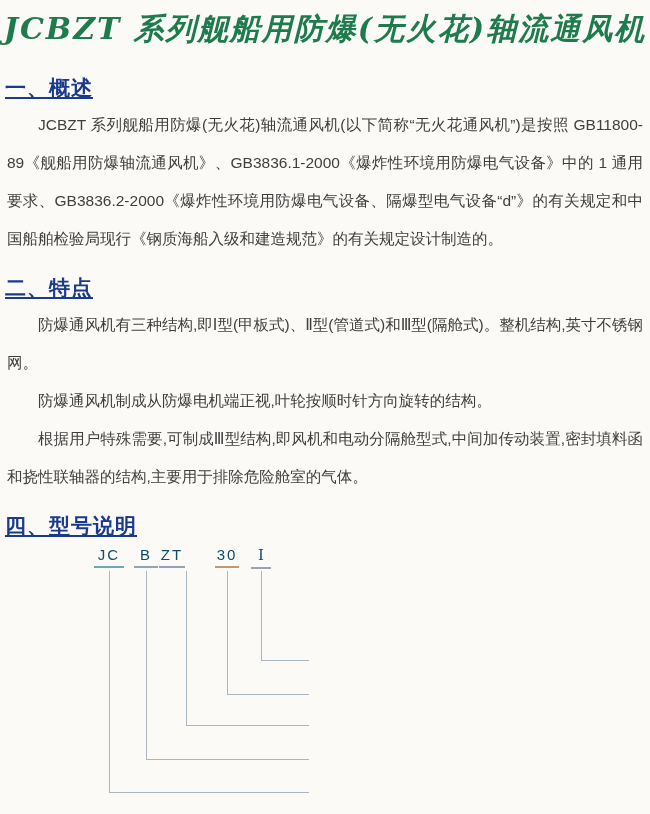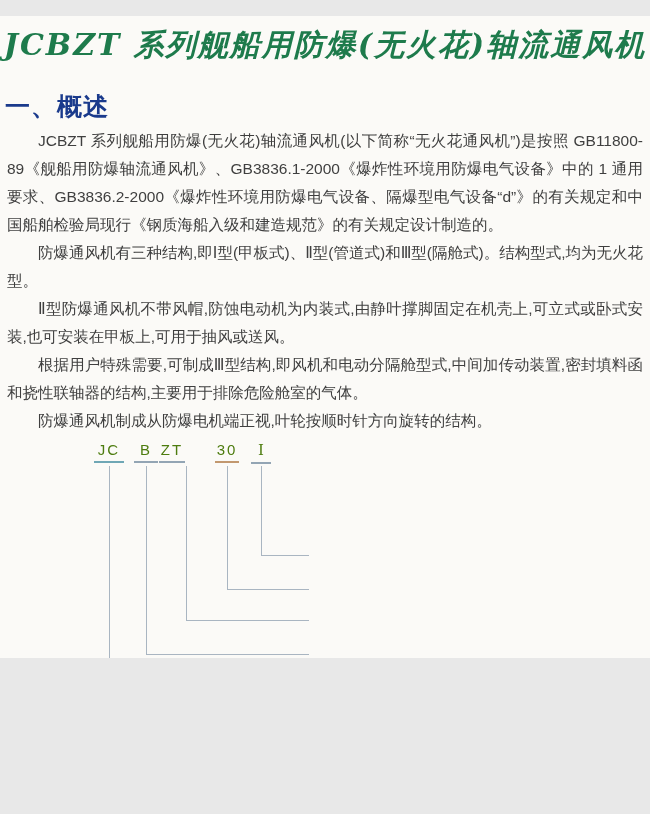--- a/index.html
+++ b/index.html
@@ -1,19 +1,19 @@
 <!DOCTYPE html>
 <html><head>
 <meta charset="utf-8">
 <style>
   html,body { margin:0; padding:0; background:#e8e8e8; }
   .page {
     position:relative;
-    width:650px; height:642px;
-    margin:16px auto;
+    width:650px; height:814px;
+    margin:0 auto;
     background:#fbfaf7;
     overflow:hidden;
     font-family:"Liberation Sans","DejaVu Sans",sans-serif;
     color:#3f3f3f;
     box-sizing:border-box;
   }
   .title {
     margin:0;
     padding-top:9px;
     text-align:center;
@@ -21,41 +21,42 @@
     font-style:italic;
     font-weight:bold;
     font-size:30px;
     letter-spacing:2px;
     color:#1e7b4c;
     white-space:nowrap;
   }
   h2.sec {
     position:relative;
     margin:16px 0 4px 5px;
-    font-size:25px;
+    font-size:21px;
     font-weight:bold;
     color:#1a3a8c;
     letter-spacing:1px;
+    text-decoration:underline;
   }
   h2.sec.first { margin-top:24px; }
   p.body {
     margin:0 7px;
     font-size:15.5px;
-    line-height:28px;
+    line-height:38px;
     text-align:justify;
     text-indent:2em;
   }
   
   .diagram { position:relative; height:262px; margin-top:6px; }
   .code {
     position:absolute; top:0;
     display:inline-block;
     text-align:center;
     font-size:15px;
-    color:#4d7c0f;
+    color:#0c4a6e;
     letter-spacing:2px;
     padding-bottom:3px;
     border-bottom:2px solid #93a5b4;
   }
   .c0 { left:94px;  width:30px; border-bottom-color:#6fa7b5; }
   .c1 { left:134px; width:24px; }
   .c2 { left:159px; width:26px; }
   .c3 { left:215px; width:24px; border-bottom-color:#c2986f; }
   .c4 { left:251px; width:20px; font-family:"DejaVu Serif",serif; letter-spacing:0; }
   .lshape {
@@ -72,26 +73,27 @@
 </head>
 <body>
 
 <div class="page">
 
   <h1 class="title">JCBZT 系列舰船用防爆(无火花)轴流通风机</h1>
 
   <h2 class="sec first">一、概述</h2>
   <p class="body">JCBZT 系列舰船用防爆(无火花)轴流通风机(以下简称“无火花通风机”)是按照 GB11800-89《舰船用防爆轴流通风机》、GB3836.1-2000《爆炸性环境用防爆电气设备》中的 1 通用要求、GB3836.2-2000《爆炸性环境用防爆电气设备、隔爆型电气设备“d”》的有关规定和中国船舶检验局现行《钢质海船入级和建造规范》的有关规定设计制造的。</p>
 
+  <h2 class="sec">二、特点</h2>
 
-  <p class="body">防爆通风机有三种结构,即Ⅰ型(甲板式)、Ⅱ型(管道式)和Ⅲ型(隔舱式)。结构型式,均为无火花型。</p>
-  <p class="body">Ⅱ型防爆通风机不带风帽,防蚀电动机为内装式,由静叶撑脚固定在机壳上,可立式或卧式安装,也可安装在甲板上,可用于抽风或送风。</p>
+  <p class="body">防爆通风机有三种结构,即Ⅰ型(甲板式)、Ⅱ型(管道式)和Ⅲ型(隔舱式)。整机结构,英寸不锈钢网。</p>
+  <p class="body">防爆通风机制成从防爆电机端正视,叶轮按顺时针方向旋转的结构。</p>
   <p class="body">根据用户特殊需要,可制成Ⅲ型结构,即风机和电动分隔舱型式,中间加传动装置,密封填料函和挠性联轴器的结构,主要用于排除危险舱室的气体。</p>
-  <p class="body">防爆通风机制成从防爆电机端正视,叶轮按顺时针方向旋转的结构。</p>
 
+  <h2 class="sec">四、型号说明</h2>
 
   <div class="diagram">
     <span class="code c0">JC</span>
     <span class="code c1">B</span>
     <span class="code c2">ZT</span>
     <span class="code c3">30</span>
     <span class="code c4">Ⅰ</span>
 
     <div class="lshape l0"></div>
     <div class="lshape l1"></div>

